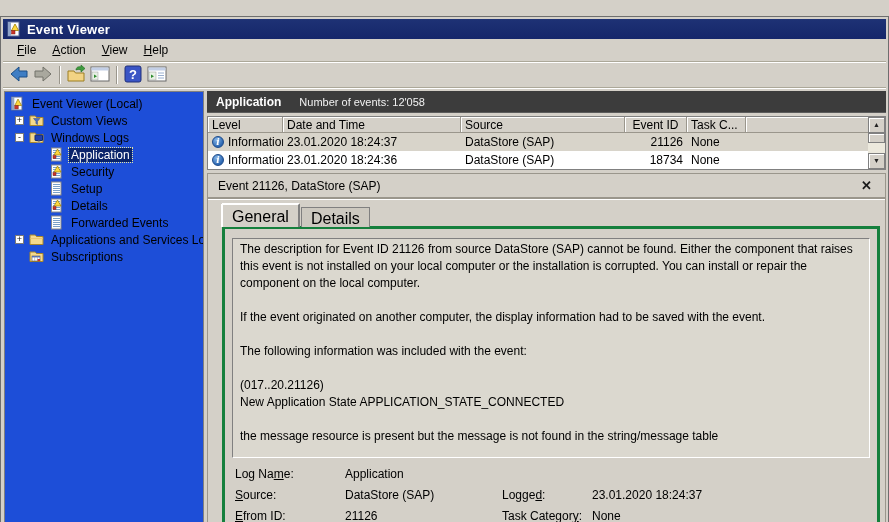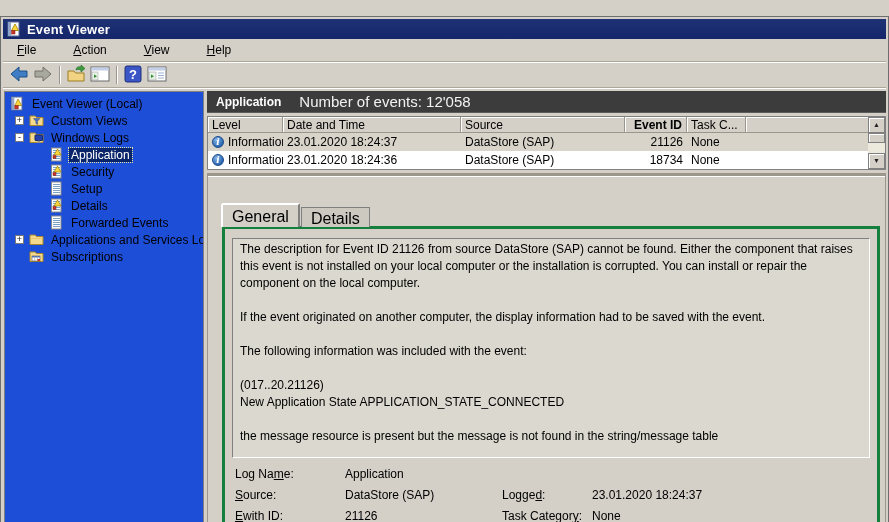--- a/index.html
+++ b/index.html
@@ -12,21 +12,21 @@
   
   .titlebar { position:absolute; left:2px; top:2px; right:2px; height:20px;
               background:linear-gradient(180deg,#1e3275 0%, #15266a 100%);
               display:flex; align-items:center; padding-left:3px; }
   .titlebar .title { color:#fff; font-weight:bold; font-size:13px; margin-left:5px; letter-spacing:.2px; }
   .appicon { width:16px; height:16px; display:inline-block; }
 
   
   .menubar { position:absolute; left:2px; top:22px; right:2px; height:23px;
              background:#d4d0c8; display:flex; align-items:center; padding-left:6px;
-             border-bottom:1px solid #aca899; box-shadow:0 1px 0 #fff;gap:21px; }
+             border-bottom:1px solid #aca899; box-shadow:0 1px 0 #fff; }
   .menu-item { padding:3px 8px; cursor:default; }
   .menu-item .key { text-decoration:underline; }
 
   
   .toolbar { position:absolute; left:2px; top:46px; right:2px; height:25px;
              background:#d4d0c8; display:flex; align-items:center; padding-left:4px;
              border-bottom:1px solid #aca899; box-shadow:0 1px 0 #fff; }
   .tbtn { width:24px; height:22px; display:flex; align-items:center; justify-content:center; }
   .tsep { width:1px; height:18px; background:#9a968c; box-shadow:1px 0 0 #fff; margin:0 4px; }
 
@@ -47,30 +47,30 @@
   .tlabel { padding:0 2px; }
   .trow.selected .tlabel { background:#0a246a; color:#fff; outline:1px dotted #e5e5a0; }
 
   
   .main-pane { position:absolute; left:204px; right:0; top:3px; bottom:1px; }
 
   .result-header { position:absolute; left:0; right:0; top:0; height:22px; background:#3c3c3c;
                    color:#fff; display:flex; align-items:center; padding-left:9px;
                    border-bottom:1px solid #5c5c5c; }
   .result-header .rh-title { font-weight:bold; font-size:12px; margin-right:18px; }
-  .result-header .rh-sub { font-size:15px; color:#f2f2f2; }
+  .result-header .rh-sub { font-size:11px; color:#f2f2f2; }
 
   
   .listview { position:absolute; left:0; right:0; top:25px; height:54px; background:#fff;
               border:1px solid #808080; overflow:hidden; }
   .lv-header { display:grid; grid-template-columns:75px 178px 164px 62px 59px 1fr;
                height:16px; background:#d4d0c8; font-size:12px; }
   .hcell { border-right:1px solid #9a968c; border-bottom:1px solid #9a968c;
            box-shadow:inset 1px 1px 0 #fff; padding:1px 4px; white-space:nowrap; overflow:hidden; }
-  .hcell.num { text-align:right;font-weight:bold; }
+  .hcell.num { text-align:center; }
   .lv-row { display:grid; grid-template-columns:75px 178px 164px 62px 59px 1fr; height:18px;
             align-items:center; }
   .lv-row.selected .cell { background:#d8d4ca; }
   .cell { padding:0 4px; white-space:nowrap; overflow:hidden; font-size:12px; height:18px;
           display:flex; align-items:center; }
   .cell.num { justify-content:flex-end; }
   .info-icon { width:12px; height:12px; border-radius:50%; flex:none; margin-right:4px;
                background:radial-gradient(circle at 35% 30%, #85b6e8 0%, #2c67b2 70%);
                border:1px solid #1c4a8a; color:#fff; font:italic bold 9px "DejaVu Serif", serif;
                text-align:center; line-height:11px; display:inline-block; }
@@ -377,20 +377,24 @@
         </div>
 
         <div class="scrollbar">
           <div class="sb-btn sb-up">▲</div>
           <div class="sb-thumb"></div>
           <div class="sb-btn sb-down">▼</div>
         </div>
       </div>
 
       <div class="detail">
+        <div class="detail-title">
+          <span class="dtext">Event 21126, DataStore (SAP)</span>
+          <span class="close-btn">✕</span>
+        </div>
         <div class="detail-sep"></div>
 
         <div class="tabs">
           <div class="tab active">General</div>
           <div class="tab inactive">Details</div>
         </div>
 
         <div class="tab-page">
           <div class="descbox">The description for Event ID 21126 from source DataStore (SAP) cannot be found. Either the component that raises this event is not installed on your local computer or the installation is corrupted. You can install or repair the component on the local computer.
 
@@ -407,21 +411,21 @@
             <div class="flabel"><span>Log Na</span><span class="key">m</span><span>e:</span></div>
             <div class="fvalue">Application</div>
             <div></div>
             <div></div>
 
             <div class="flabel"><span></span><span class="key">S</span><span>ource:</span></div>
             <div class="fvalue">DataStore (SAP)</div>
             <div class="flabel"><span>Logge</span><span class="key">d</span><span>:</span></div>
             <div class="fvalue">23.01.2020 18:24:37</div>
 
-            <div class="flabel"><span></span><span class="key">E</span><span>with ID:</span></div>
+            <div class="flabel"><span></span><span class="key">E</span><span>from ID:</span></div>
             <div class="fvalue">21126</div>
             <div class="flabel"><span>Task Categor</span><span class="key">y</span><span>:</span></div>
             <div class="fvalue">None</div>
 
             <div class="flabel"><span></span><span class="key">L</span><span>evel:</span></div>
             <div class="fvalue">Information</div>
             <div class="flabel"><span></span><span class="key">K</span><span>eywords:</span></div>
             <div class="fvalue">Classic</div>
           </div>
         </div>

